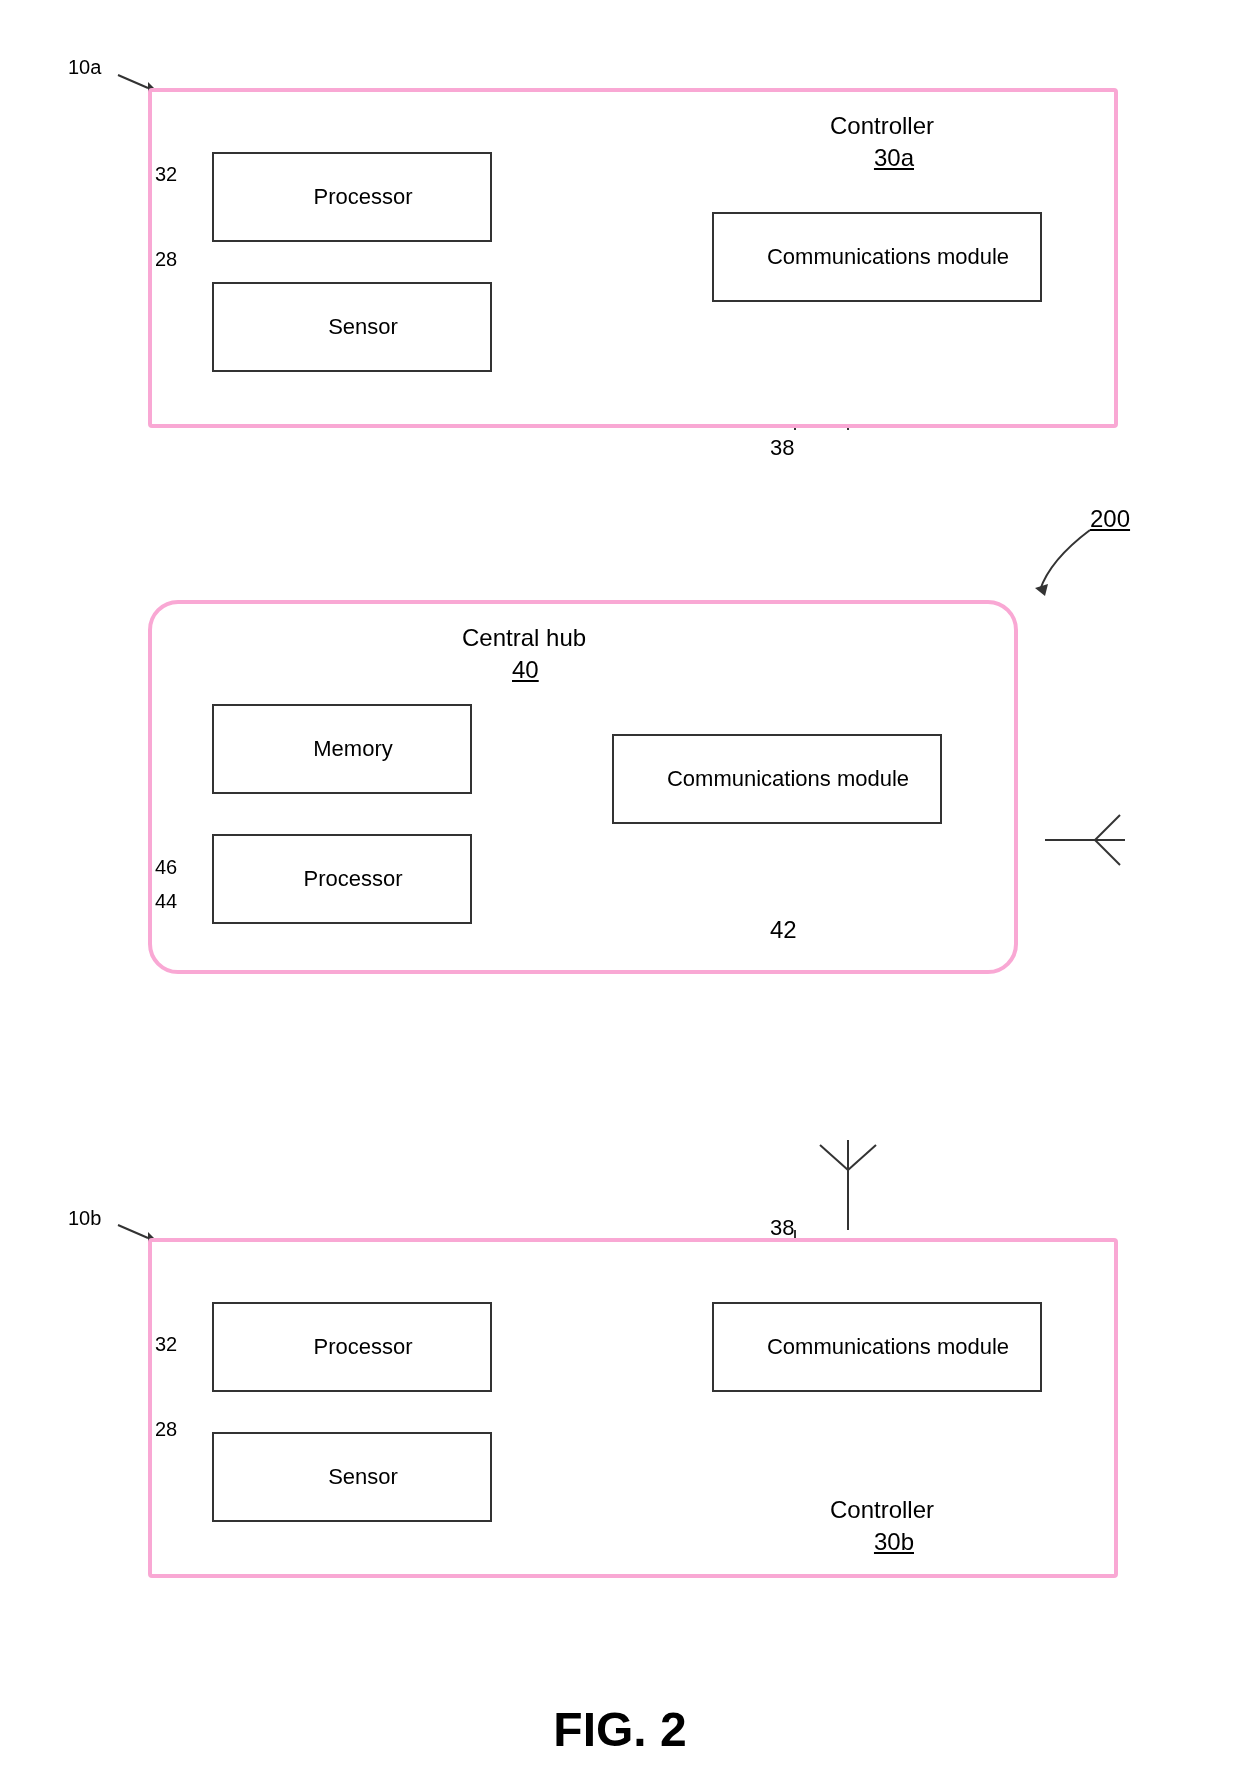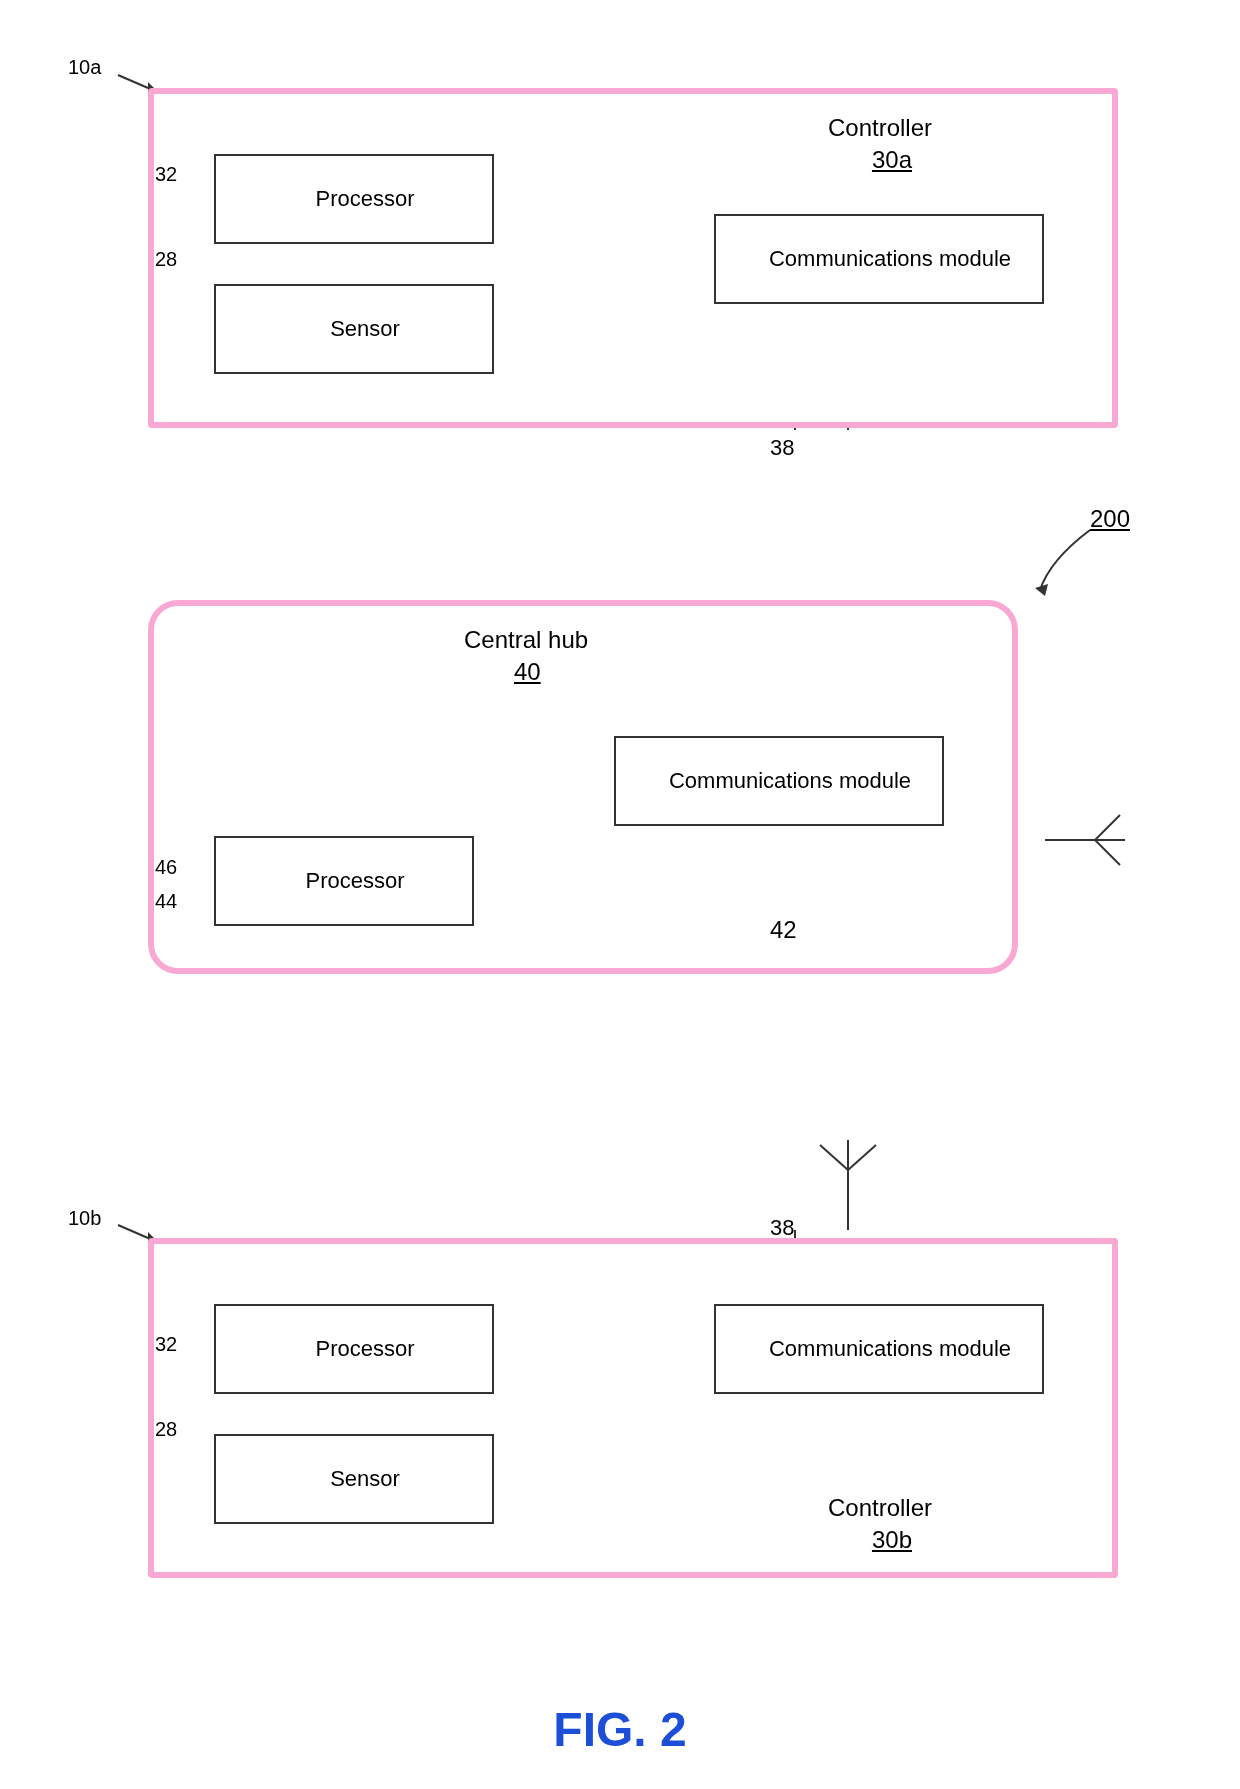--- a/index.html
+++ b/index.html
@@ -15,21 +15,21 @@
     .diagram-container {
       position: relative;
       width: 1240px;
       height: 1789px;
       background: #fff;
     }
 
     
     .box-outer {
       position: absolute;
-      border: 6px solid #f9a8d4;
+      border: 4px solid #f9a8d4;
       border-radius: 4px;
       background: #fff;
     }
 
     .box-inner {
       position: absolute;
       border: 2px solid #333;
       background: #fff;
       display: flex;
       align-items: center;
@@ -66,21 +66,21 @@
       width: 1240px;
       height: 1789px;
       pointer-events: none;
     }
 
     
     .fig-caption {
       position: absolute;
       font-size: 48px;
       font-weight: bold;
-      color: #1d4ed8;
+      color: #000000;
       text-align: center;
     }
 
     
     .box-outer.rounded {
       border-radius: 30px;
     }
 
     
   </style>
@@ -169,20 +169,23 @@
   <span class="label-ref" style="left:155px; top:248px;">28</span>
   <span class="label-ref" style="left:770px; top:435px; font-size:22px;">38</span>
 
   <span class="label-ref" style="left:1090px; top:505px; font-size:24px; text-decoration:underline;">200</span>
 
   <div class="box-outer rounded" style="left:148px; top:600px; width:870px; height:374px;">
 
     <span class="label-text" style="top:20px; left:310px; font-size:24px;">Central hub</span>
     <span class="label-text underline" style="top:52px; left:360px; font-size:24px;">40</span>
 
+    <div class="box-inner" style="left:60px; top:100px; width:260px; height:90px;">
+      <span>Memory</span>
+    </div>
 
     <div class="box-inner" style="left:60px; top:230px; width:260px; height:90px;">
       <span>Processor</span>
     </div>
 
     <div class="box-inner" style="left:460px; top:130px; width:330px; height:90px;">
       <span>Communications module</span>
     </div>
 
   </div>

